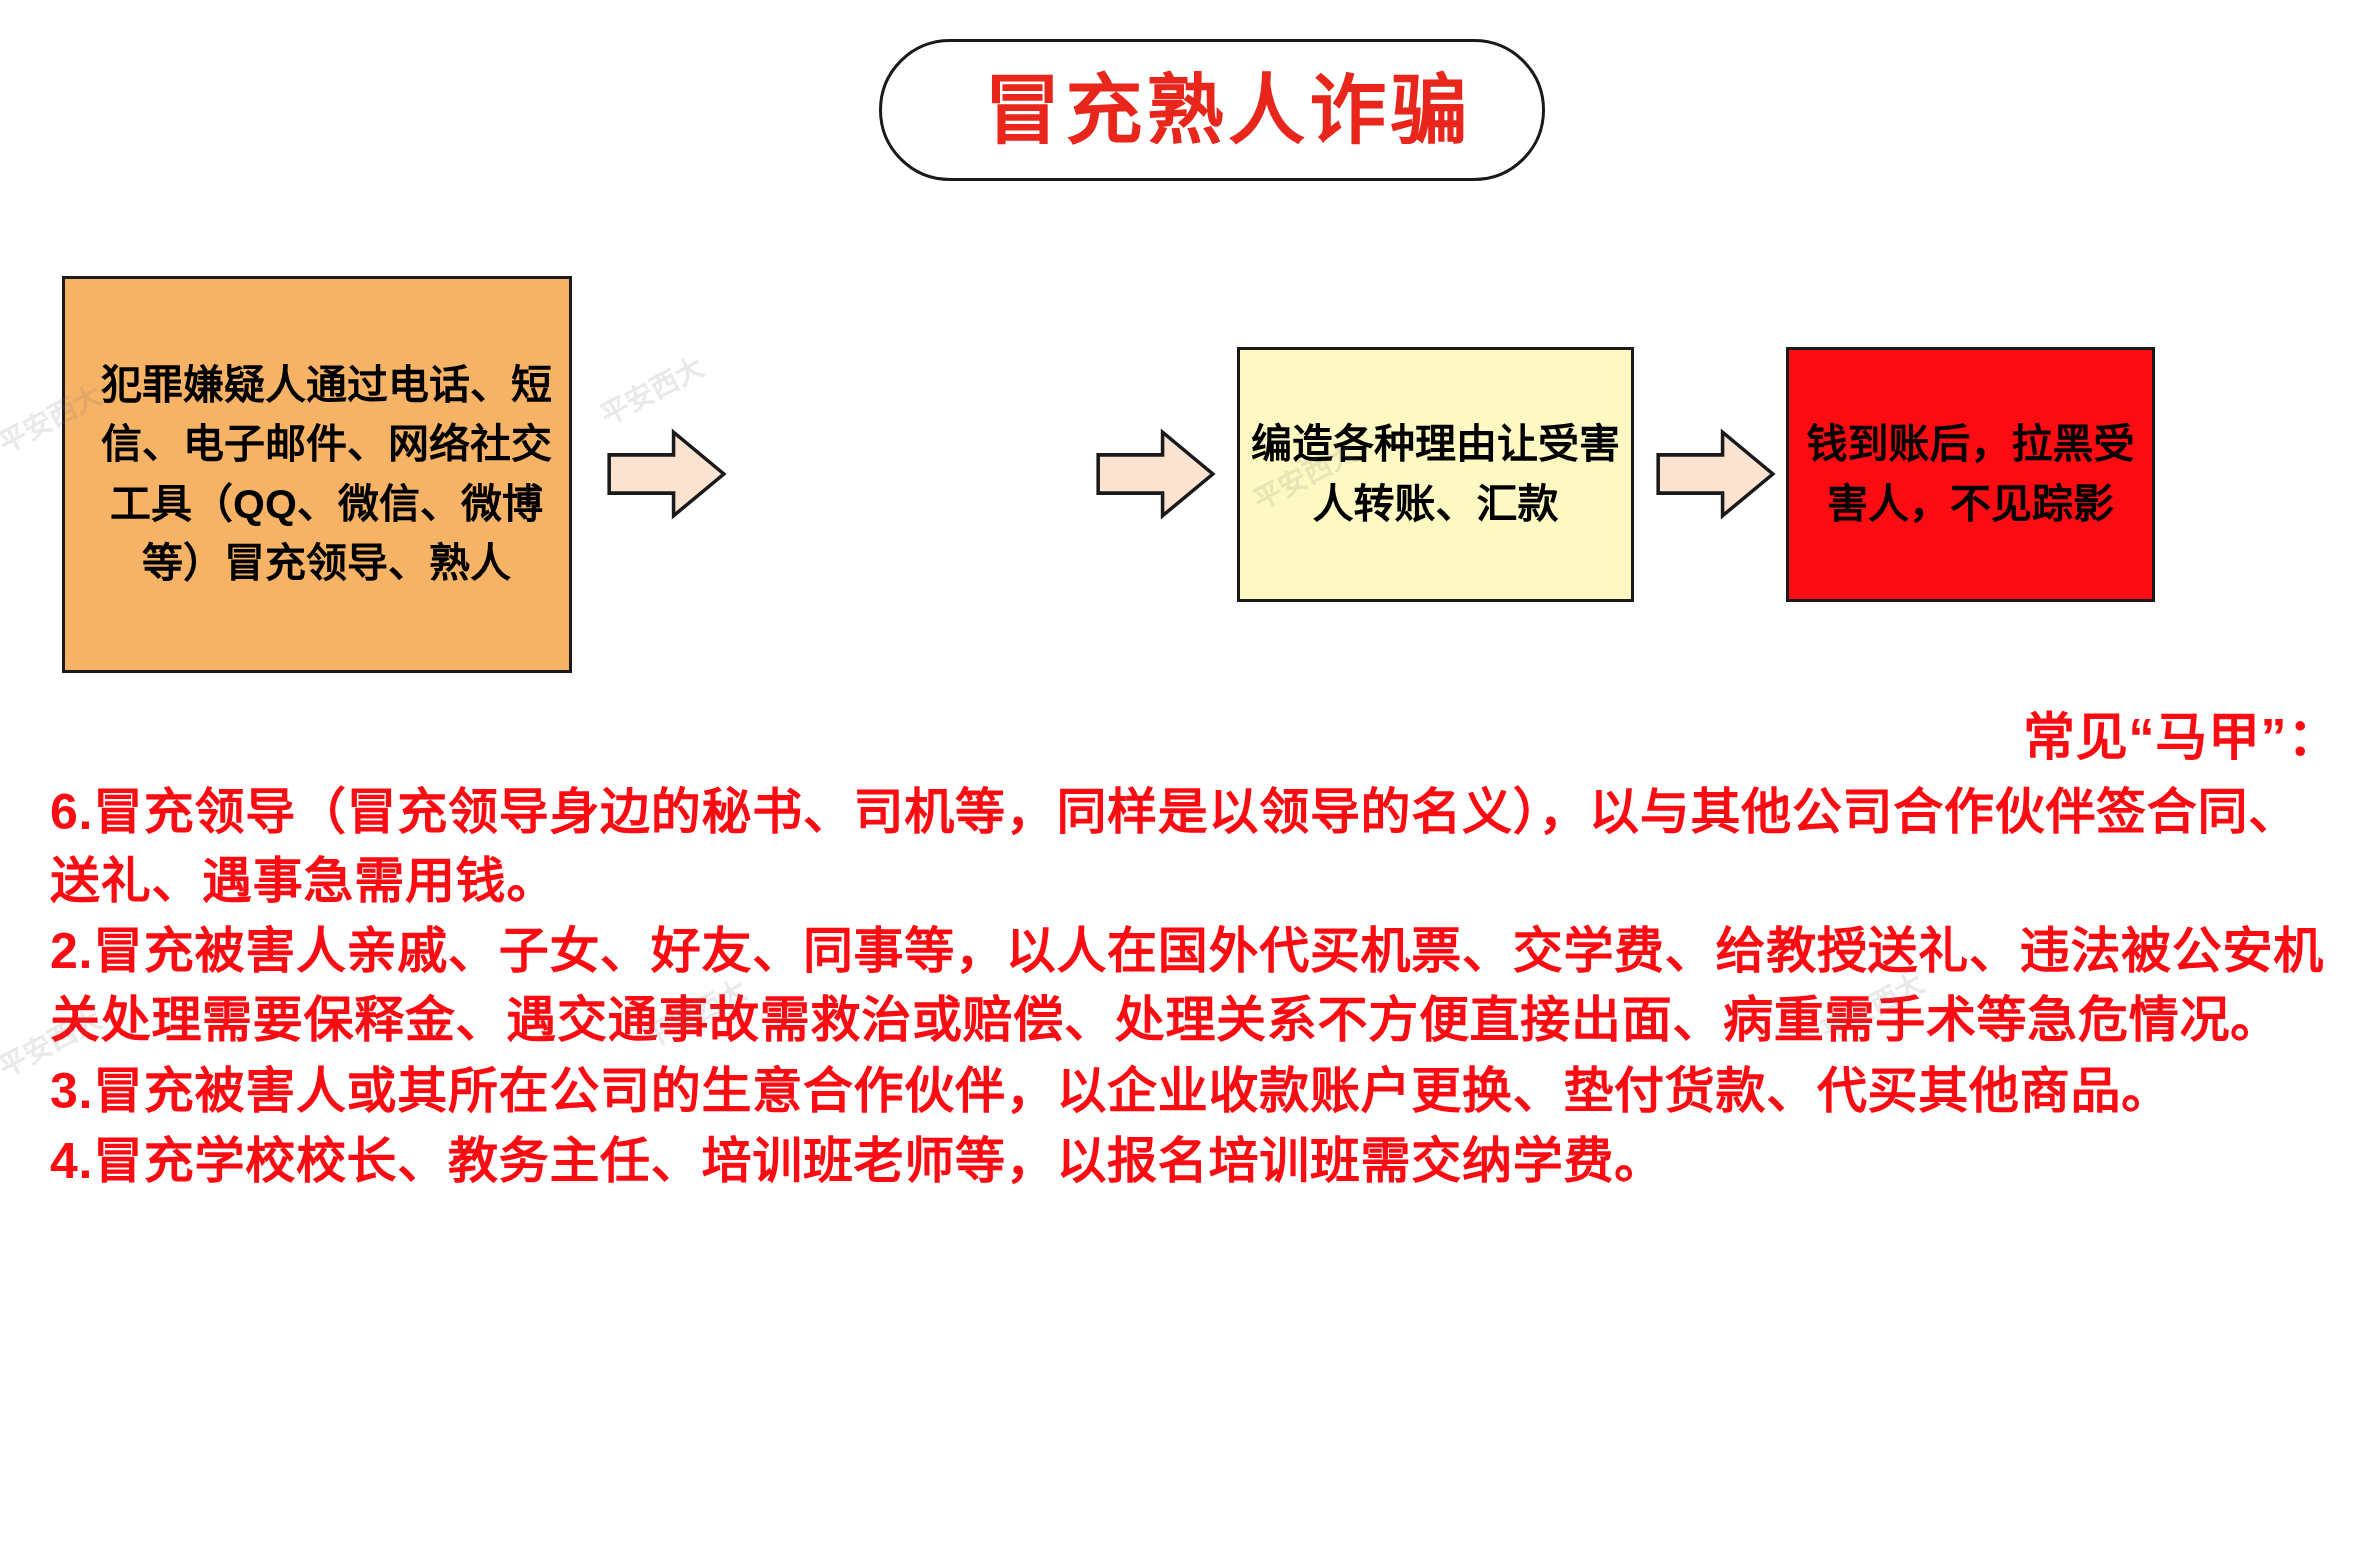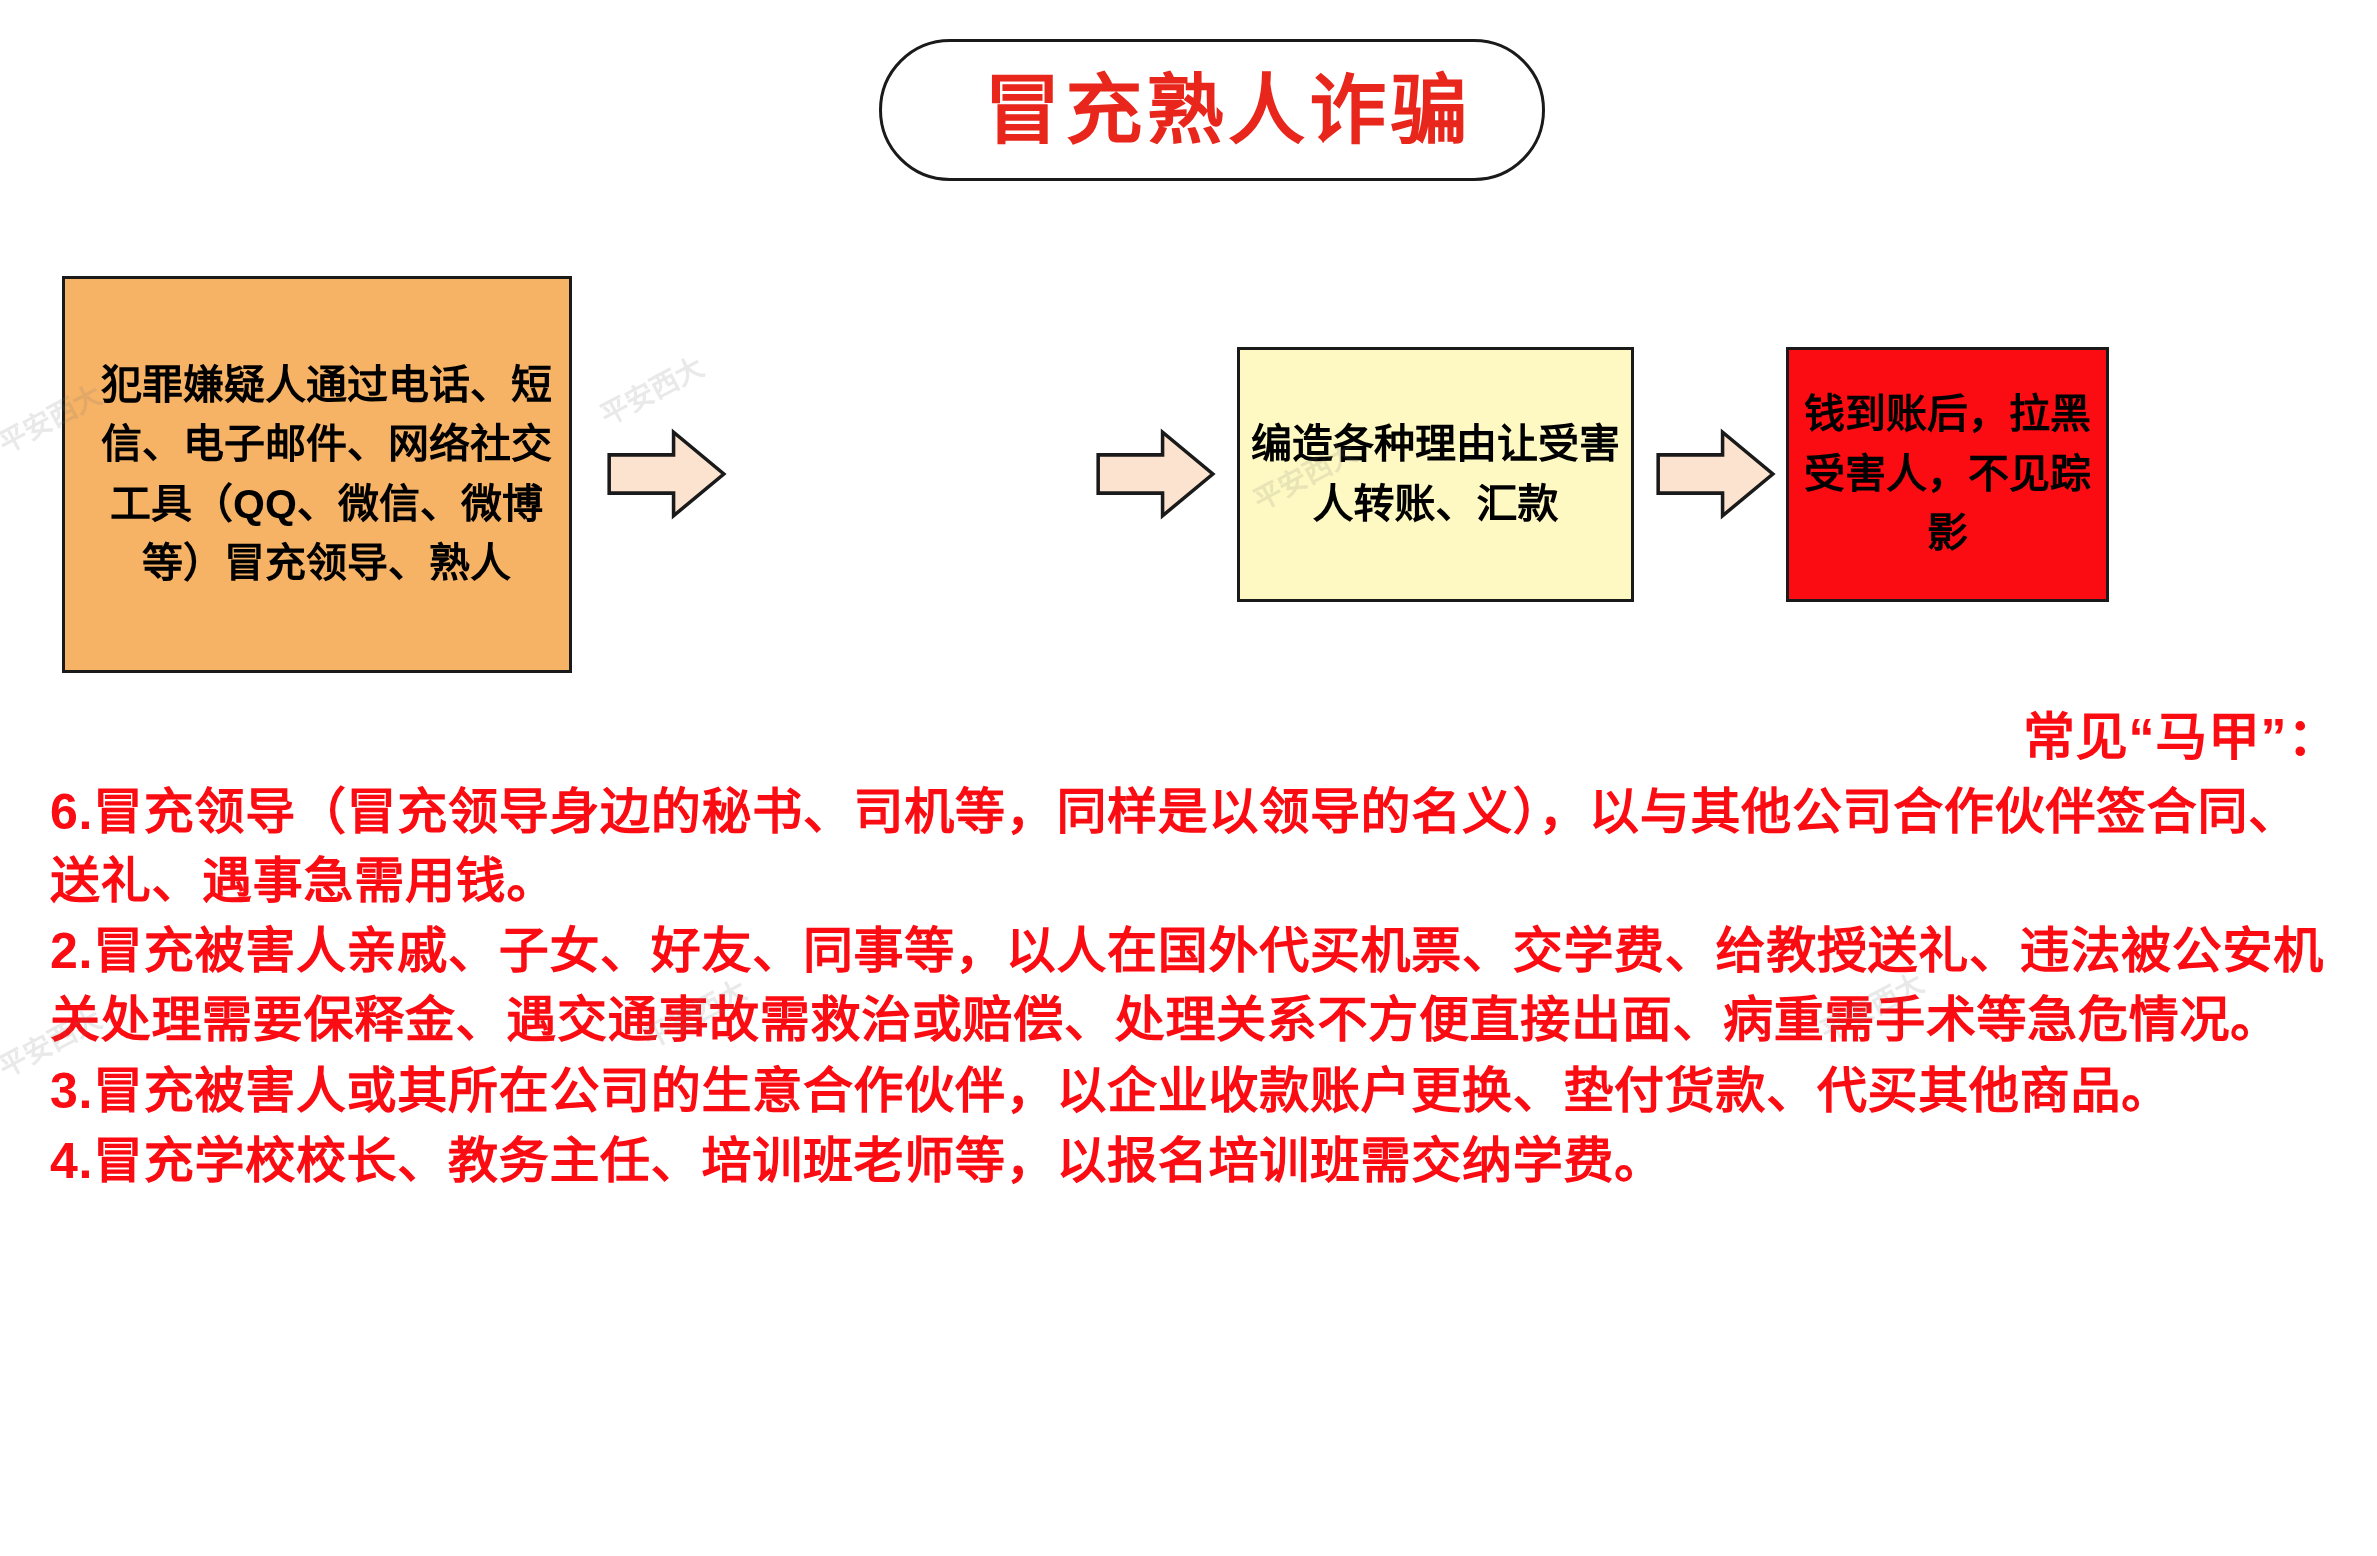--- a/index.html
+++ b/index.html
@@ -82,21 +82,21 @@
     left: 1237px;
     top: 78px;
     width: 397px;
     height: 255px;
     background: #fef9c3;
     font-size: 41px;
   }
   .box-4 {
     left: 1786px;
     top: 78px;
-    width: 323px;
+    width: 369px;
     height: 255px;
     background: #fb0b12;
     font-size: 41px;
   }
 
   .arrow {
     position: absolute;
     width: 121px;
     height: 92px;
   }

